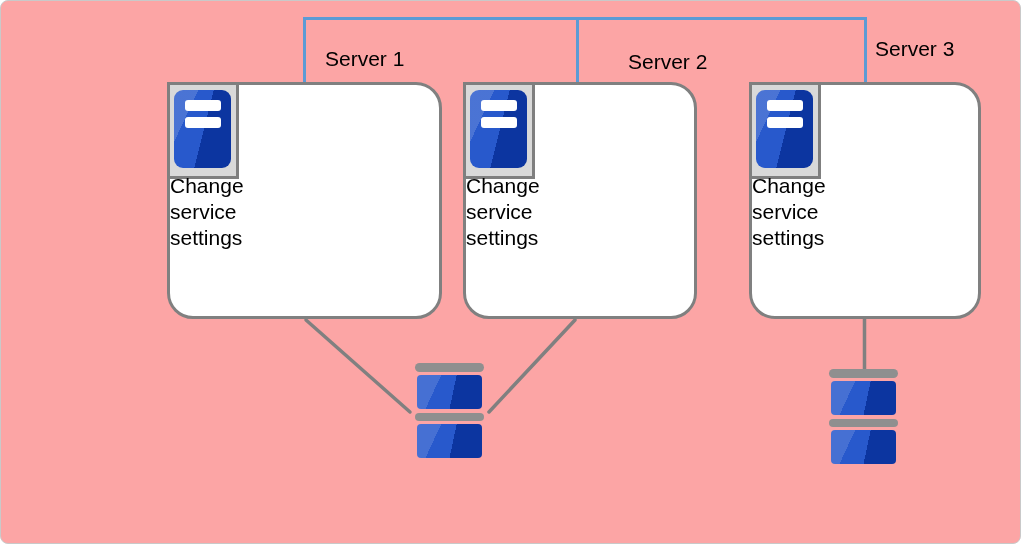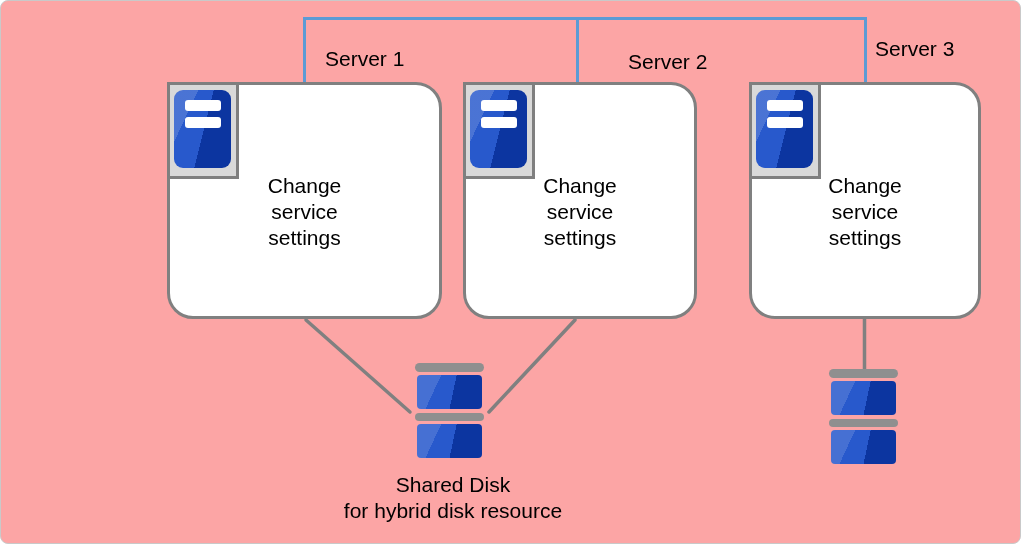--- a/index.html
+++ b/index.html
@@ -57,21 +57,21 @@
     border-radius: 26px;
   }
   #server-box-1 { left: 166px; top: 81px; width: 275px; height: 237px; }
   #server-box-2 { left: 462px; top: 81px; width: 234px; height: 237px; }
   #server-box-3 { left: 748px; top: 81px; width: 232px; height: 237px; }
 
   .server-body {
     position: absolute;
     left: 0; right: 0;
     top: 88px;
-    text-align: center;
+    text-align: left;
     font-size: 21px;
     line-height: 26px;
     white-space: pre-line;
     color: var(--text-color);
   }
 
   .srv-icon {
     position: absolute;
     left: -3px; top: -3px;
     width: 72px; height: 97px;
@@ -192,16 +192,14 @@
     <div class="disk-platter"></div>
   </div>
 
   <div class="disk" id="disk-2">
     <div class="disk-cap"></div>
     <div class="disk-platter"></div>
     <div class="disk-cap mid"></div>
     <div class="disk-platter"></div>
   </div>
 
-  <div class="disk-label" id="disk-label-1">Shared Disk
-for hybrid disk resource</div>
 
 </div>
 
 </body></html>

